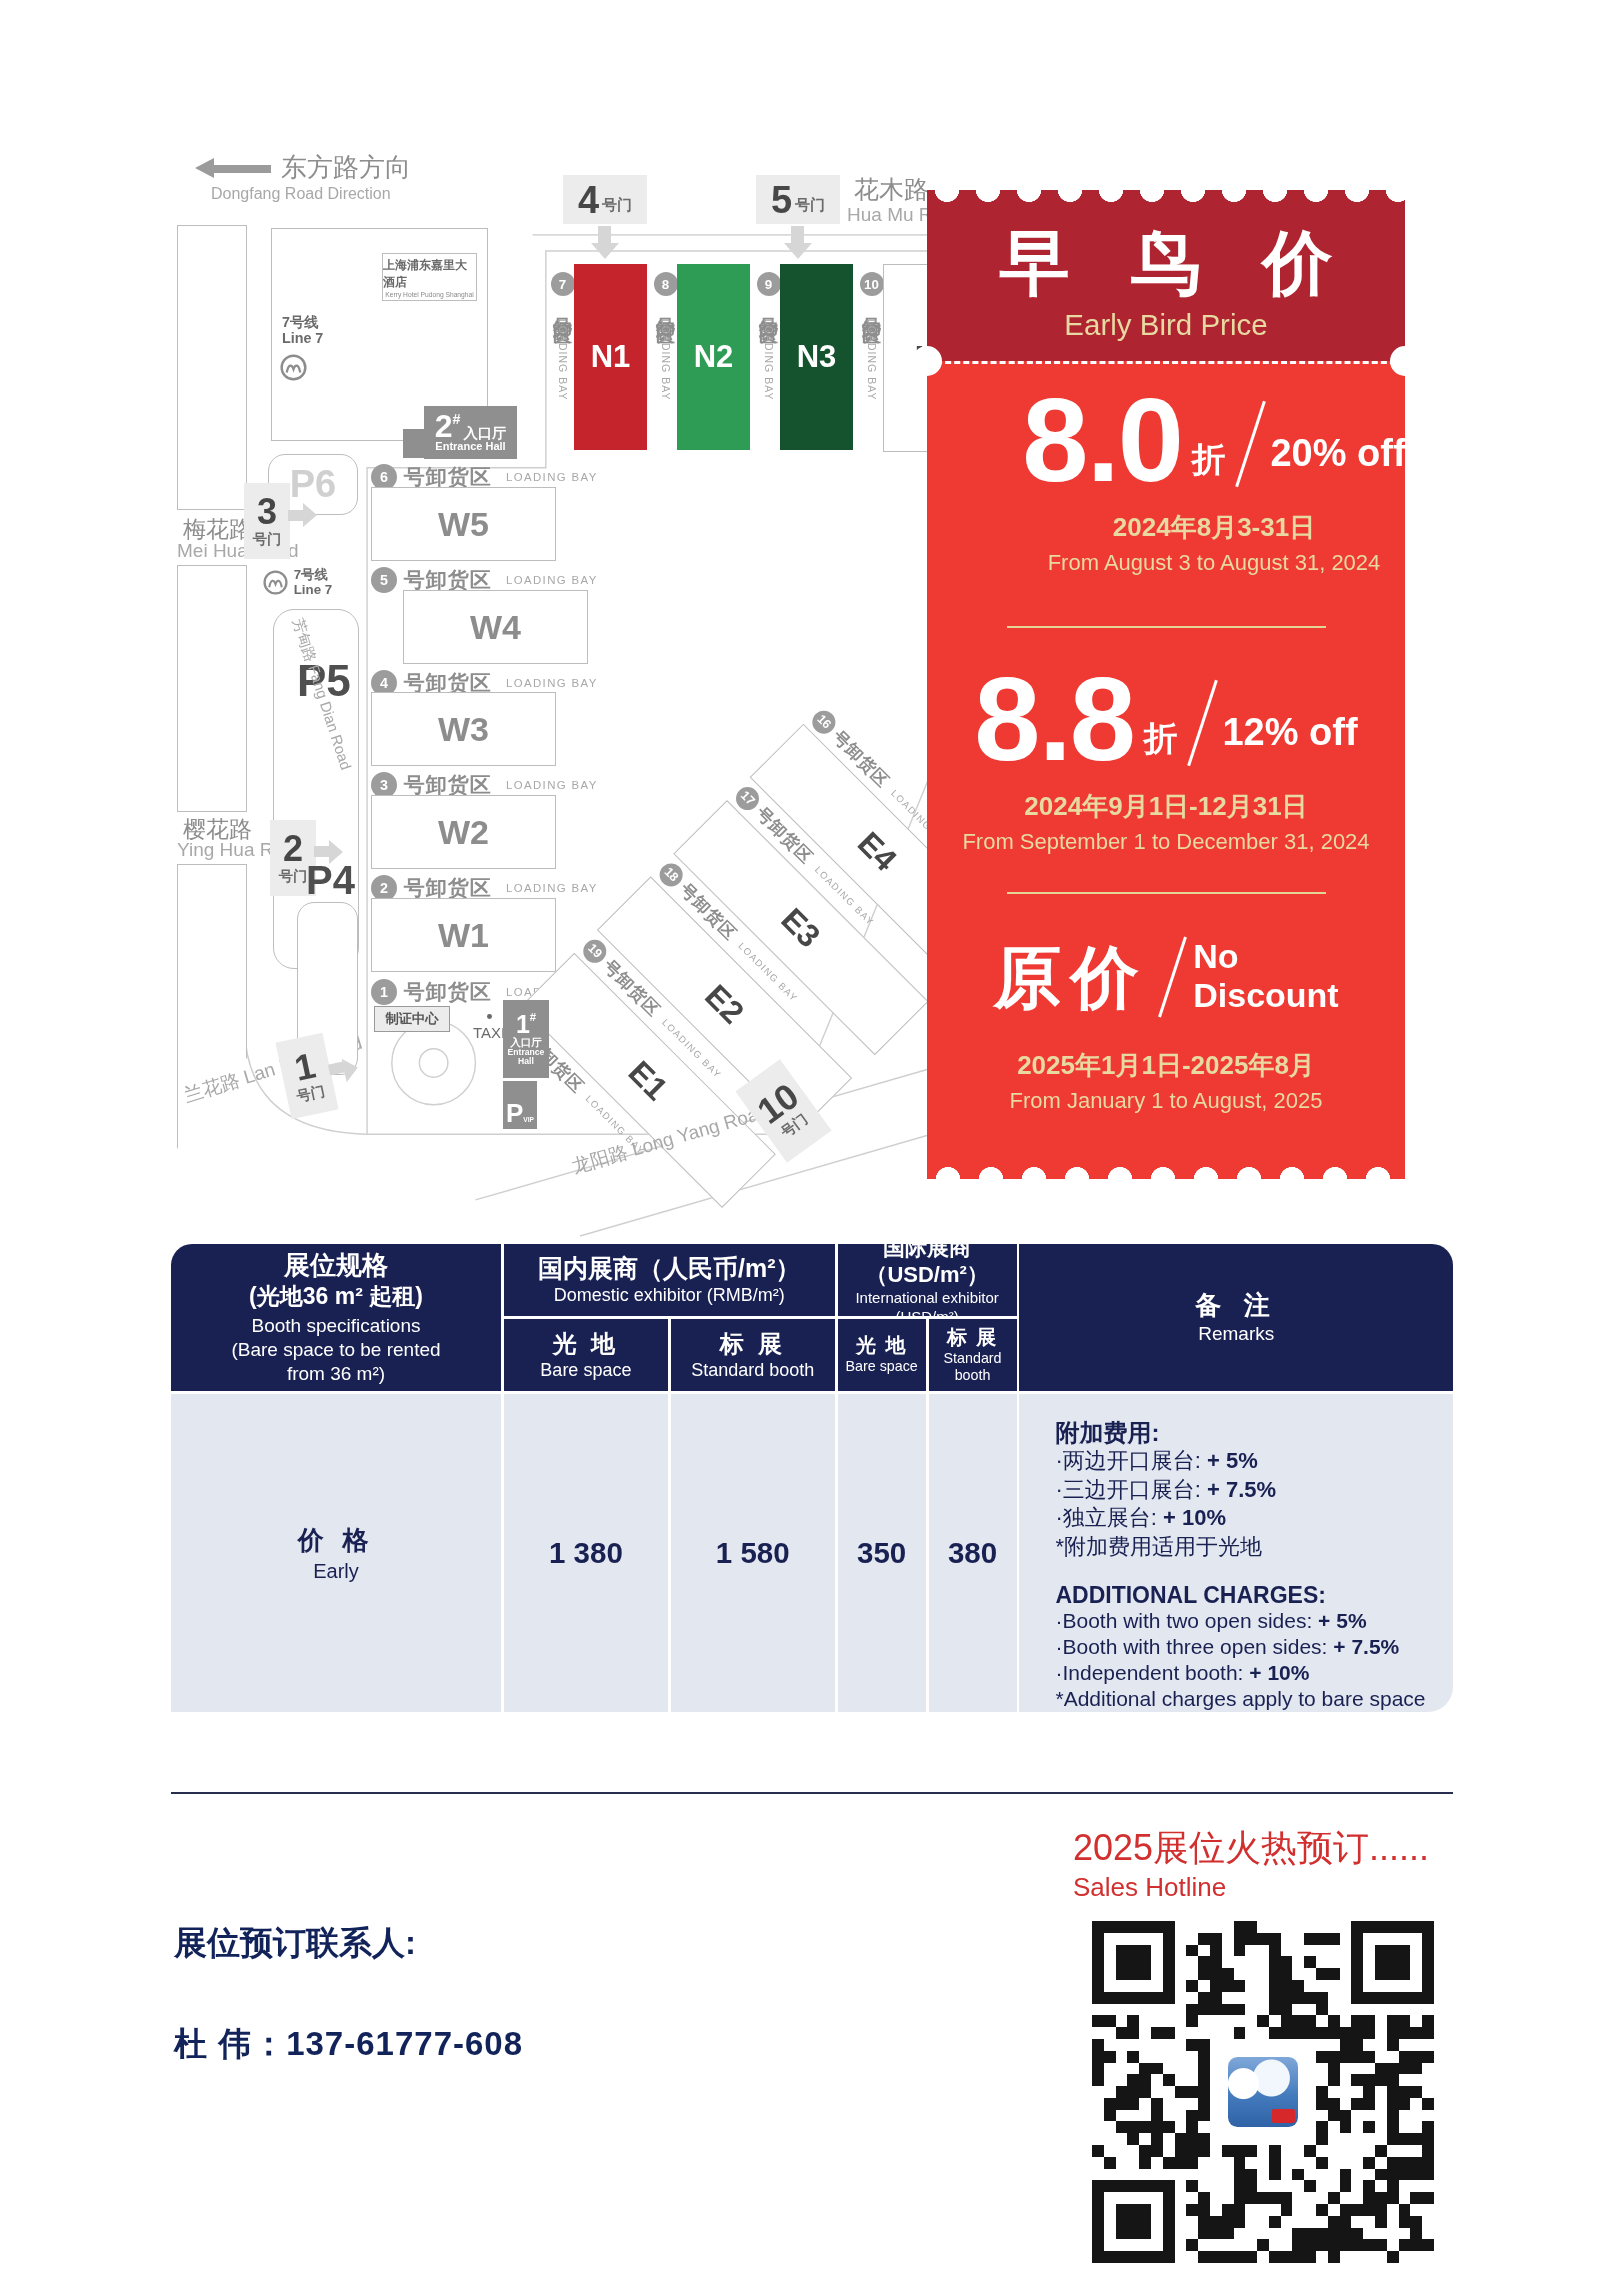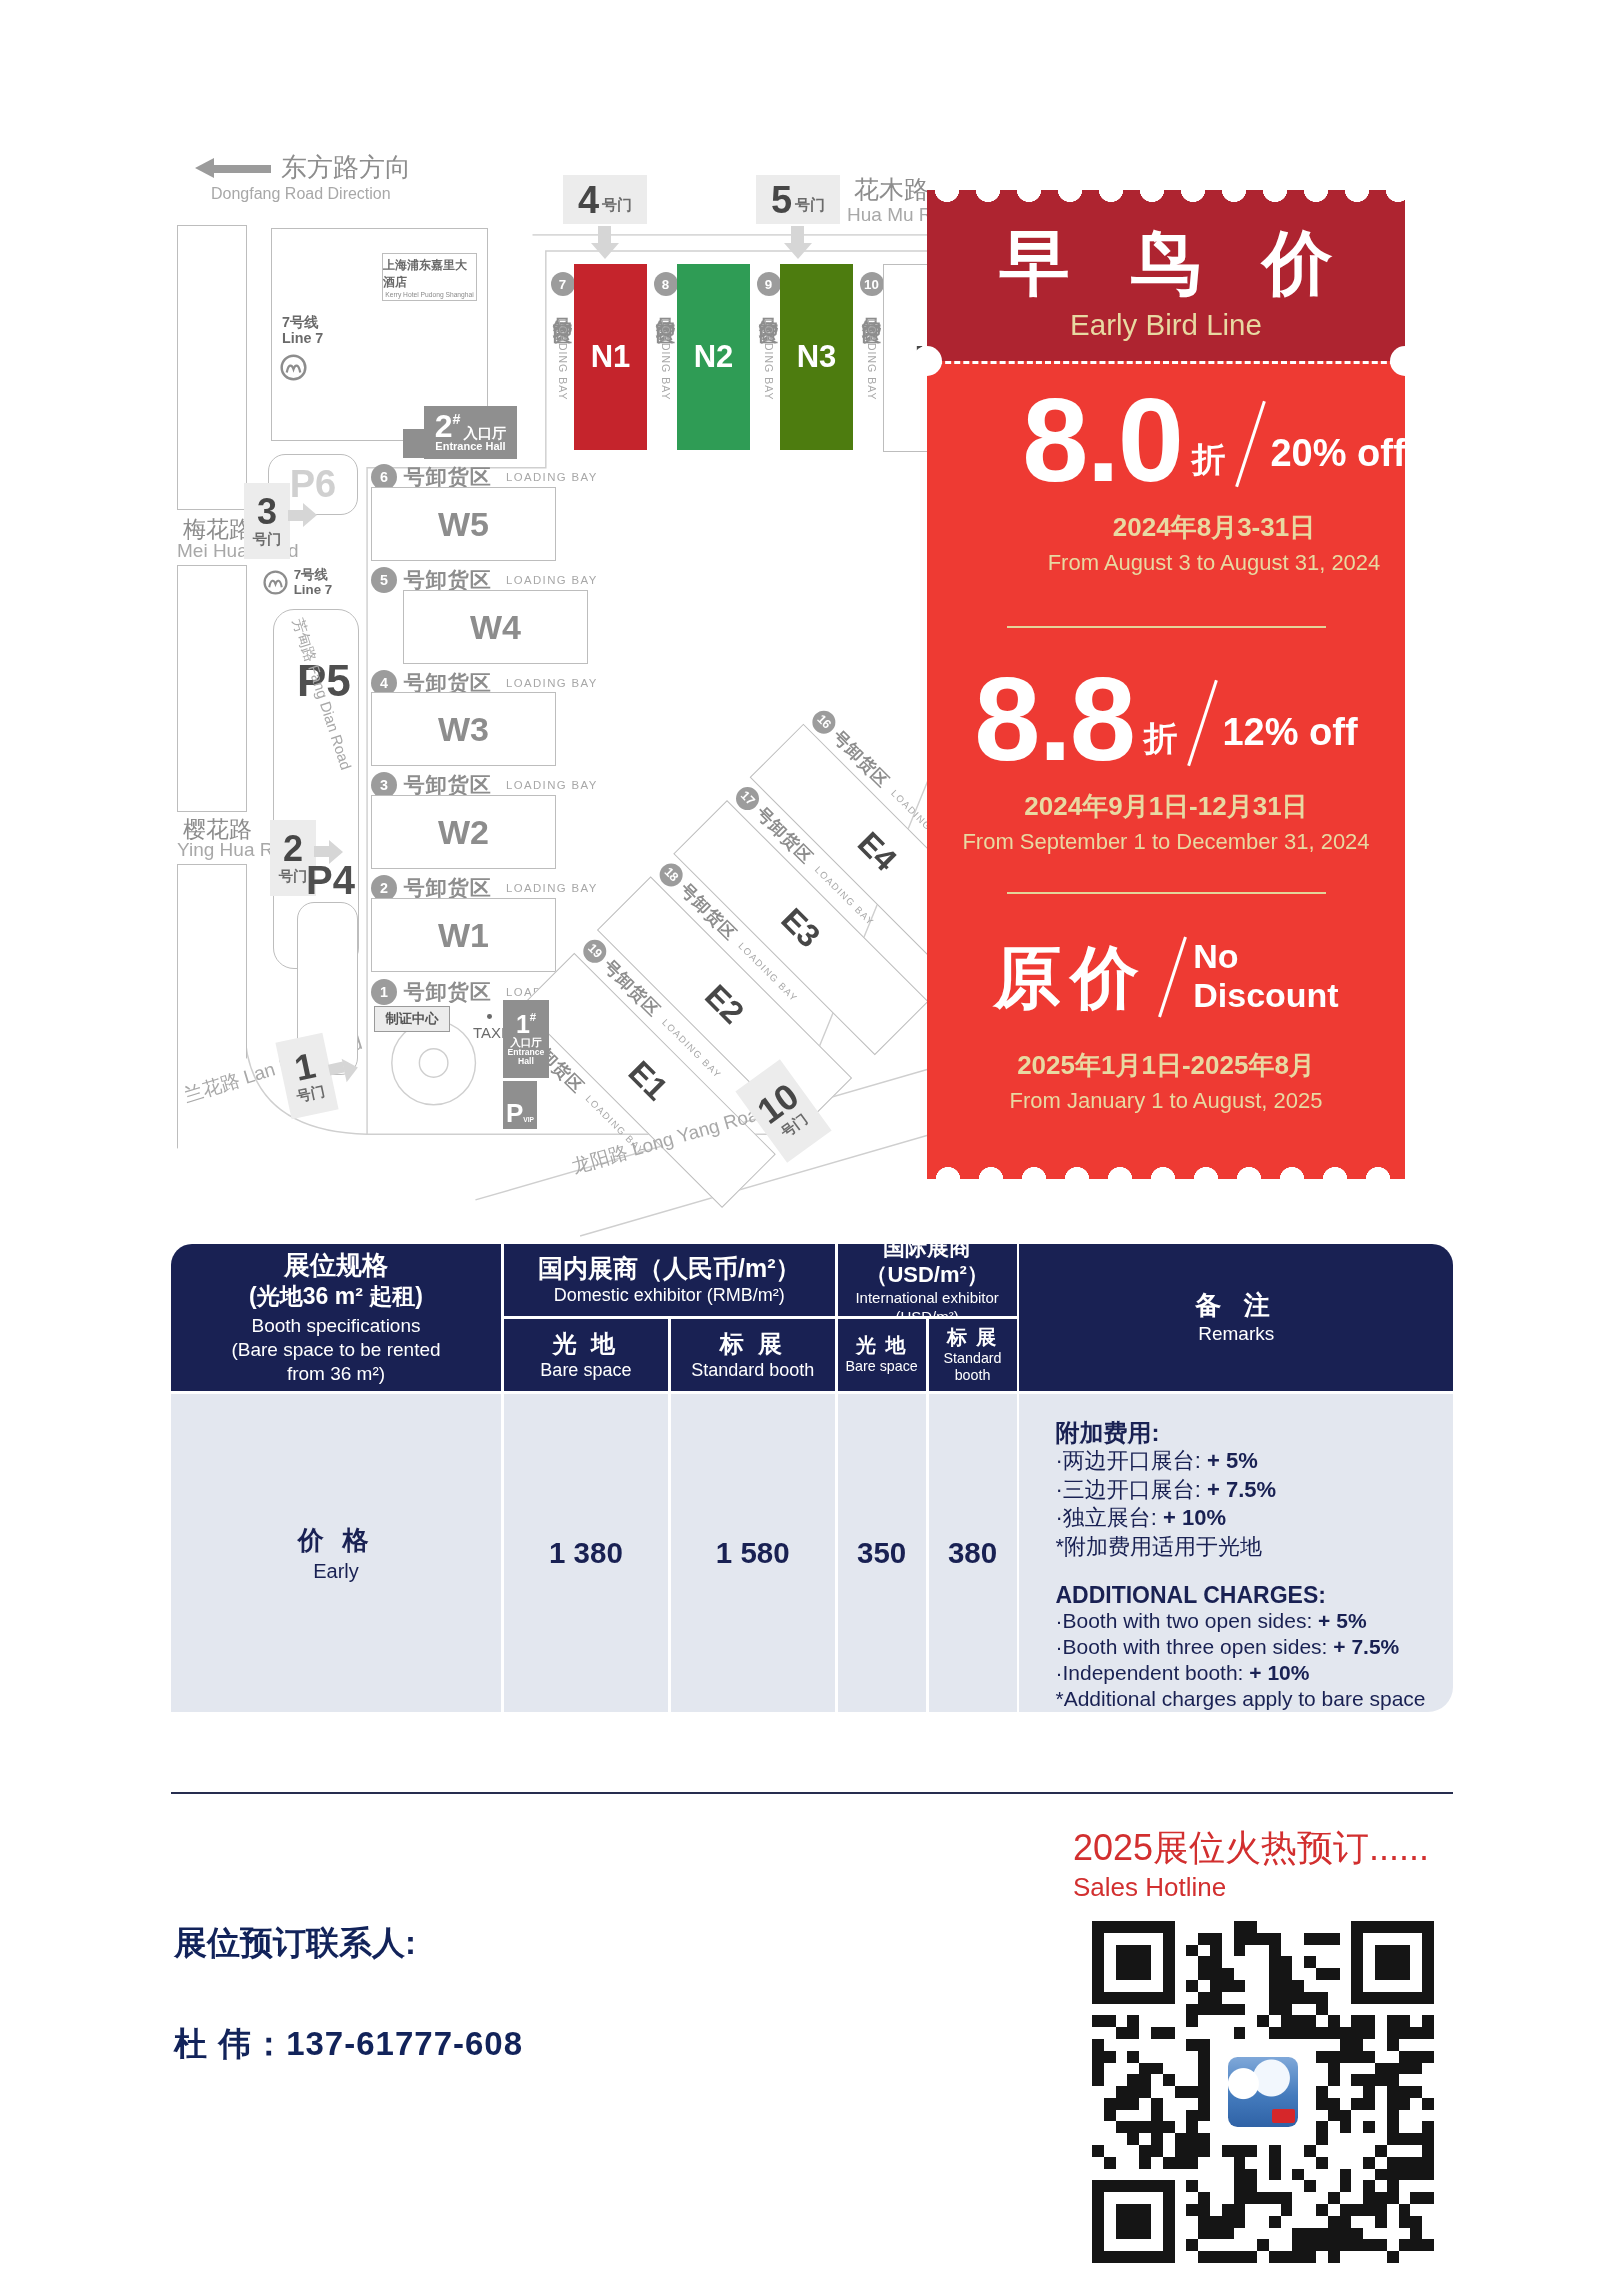--- a/index.html
+++ b/index.html
@@ -199,21 +199,21 @@
       <div class="bayc">8</div>
       <div class="vzh">号卸货区</div>
       <div class="ven">LOADING BAY</div>
     </div>
     <div class="abs nhall" style="left:677px;top:264px;width:73px;height:186px;background:#2f9c55;">N2</div>
     <div class="abs nbay" style="left:755px;top:272px;">
       <div class="bayc">9</div>
       <div class="vzh">号卸货区</div>
       <div class="ven">LOADING BAY</div>
     </div>
-    <div class="abs nhall" style="left:780px;top:264px;width:73px;height:186px;background:#4d7c0f;">N3</div>
+    <div class="abs nhall" style="left:780px;top:264px;width:73px;height:186px;background:#14532d;">N3</div>
     <div class="abs nbay" style="left:858px;top:272px;">
       <div class="bayc">10</div>
       <div class="vzh">号卸货区</div>
       <div class="ven">LOADING BAY</div>
     </div>
     <div class="abs nhall blk" style="left:883px;top:264px;width:101px;height:186px;color:#474747;">N4</div>
 
     <div class="abs bayrow" style="left:371px;top:463px;">
       <div class="bayc">6</div>
       <span class="bayzh">号卸货区</span>
@@ -356,21 +356,21 @@
     <div class="abs gate-v" style="left:756px;top:1067px;width:55px;height:88px;transform:rotate(-36deg);">
       <span class="gnum">10</span>
         <span class="gsuf">号门</span>
     </div>
   </div>
 
   <div class="coupon">
     <div class="cp-head">
       <div class="cp-scallop-t"></div>
       <div class="cp-title">早 鸟 价</div>
-      <div class="cp-sub">Early Bird Line</div>
+      <div class="cp-sub">Early Bird Price</div>
     </div>
     <div class="cp-body">
       <div class="tier" style="top:27px;margin-left:48px;">
         <div class="numrow">
           <span class="bignum">8.0</span>
           <span class="zhe">折</span>
           <span class="slash"></span>
           <span class="pct">20% off</span>
         </div>
         <div class="datezh">2024年8月3-31日</div>

